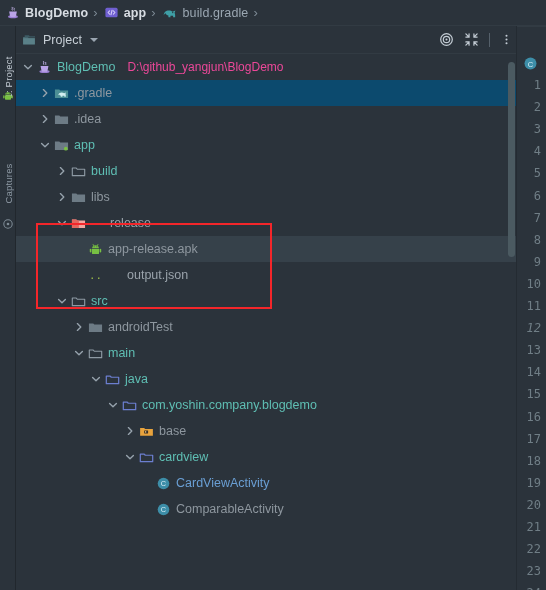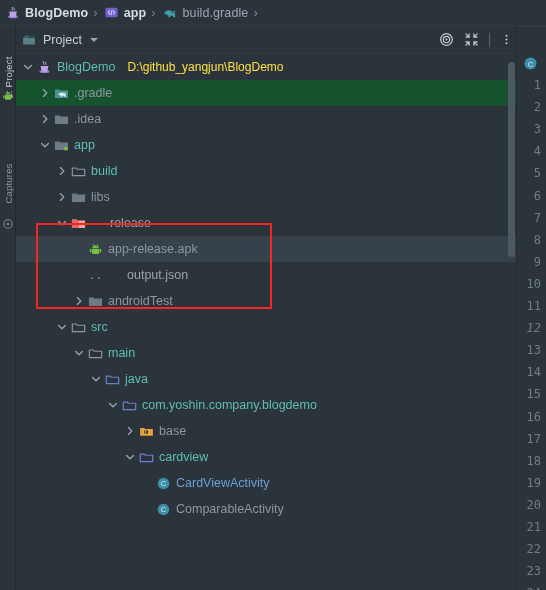--- a/index.html
+++ b/index.html
@@ -98,38 +98,38 @@
     overflow: hidden;
   }
   .row {
     position: relative;
     height: 26px;
     display: flex; align-items: center;
     white-space: nowrap;
     font-size: 12.5px;
     color: #a9b7c6;
   }
-  .row.highlight { background: #14532d; }
+  .row.highlight { background: #0c4a6e; }
   .row.selected  { background: #36414a; }
   .row.selected::before {
     content: ""; position: absolute; left: -16px; top: 0;
     width: 3px; height: 26px; background: #4fb3b8;
   }
   .row .indent { flex: none; }
   .twisty {
     flex: none; width: 12px; height: 12px;
     display: inline-flex; align-items: center; justify-content: center;
     margin-right: 2px;
   }
   .twisty svg { display: block; }
   .row-icon { flex: none; width: 16px; margin-right: 5px; display: inline-flex; align-items: center; justify-content: center; }
   .row-label { flex: none; }
   .row-sub {
     margin-left: 12px;
-    color: #fde047;
+    color: #ec4899;
     font-size: 12px;
   }
 
   
   .c-teal   { color: #5fbfb4; }
   .c-gray   { color: #9aa3ab; margin-left: 19px; }
   .c-dim    { color: #8e979f; }
   .c-blue   { color: #6a9fd4; }
 
   
@@ -415,46 +415,46 @@
         <span class="indent" style="width: 57px;"></span>
         <span class="twisty"></span>
         <span class="row-icon">
           <svg width="15" height="15" viewBox="0 0 16 16">
             <text x="8" y="12" font-size="11.5" font-family="DejaVu Sans Mono, monospace" fill="#9ab84a" text-anchor="middle">{..}</text>
           </svg>
         </span>
         <span class="row-label c-gray">output.json</span>
       </div>
       <div class="row">
+        <span class="indent" style="width: 40px;"></span>
+        <span class="twisty">
+          <svg width="10" height="10" viewBox="0 0 10 10">
+            <path d="M1.6 3.4 5 6.8 8.4 3.4" fill="none" stroke="#97a3ad" stroke-width="1.35" stroke-linecap="round" stroke-linejoin="round"></path>
+          </svg>
+        </span>
+        <span class="row-icon">
+          <svg width="15" height="15" viewBox="0 0 16 16">
+            <path d="M1.4 4.3h4.2l1.1 1.3h7.9v6.8H1.4z" fill="none" stroke="#8e9aa4" stroke-width="1.2" stroke-linejoin="round"></path>
+          </svg>
+        </span>
+        <span class="row-label c-teal">src</span>
+      </div>
+      <div class="row">
         <span class="indent" style="width: 57px;"></span>
         <span class="twisty">
           <svg width="10" height="10" viewBox="0 0 10 10">
             <path d="M3.4 1.6 6.8 5 3.4 8.4" fill="none" stroke="#97a3ad" stroke-width="1.35" stroke-linecap="round" stroke-linejoin="round"></path>
           </svg>
         </span>
         <span class="row-icon">
           <svg width="15" height="15" viewBox="0 0 16 16">
             <path d="M1 3.6h4.6l1.1 1.3H15v8H1z" fill="#6d7b85"></path>
           </svg>
         </span>
         <span class="row-label c-dim">androidTest</span>
-      </div>
-      <div class="row">
-        <span class="indent" style="width: 40px;"></span>
-        <span class="twisty">
-          <svg width="10" height="10" viewBox="0 0 10 10">
-            <path d="M1.6 3.4 5 6.8 8.4 3.4" fill="none" stroke="#97a3ad" stroke-width="1.35" stroke-linecap="round" stroke-linejoin="round"></path>
-          </svg>
-        </span>
-        <span class="row-icon">
-          <svg width="15" height="15" viewBox="0 0 16 16">
-            <path d="M1.4 4.3h4.2l1.1 1.3h7.9v6.8H1.4z" fill="none" stroke="#8e9aa4" stroke-width="1.2" stroke-linejoin="round"></path>
-          </svg>
-        </span>
-        <span class="row-label c-teal">src</span>
       </div>
       <div class="row">
         <span class="indent" style="width: 57px;"></span>
         <span class="twisty">
           <svg width="10" height="10" viewBox="0 0 10 10">
             <path d="M1.6 3.4 5 6.8 8.4 3.4" fill="none" stroke="#97a3ad" stroke-width="1.35" stroke-linecap="round" stroke-linejoin="round"></path>
           </svg>
         </span>
         <span class="row-icon">
           <svg width="15" height="15" viewBox="0 0 16 16">

